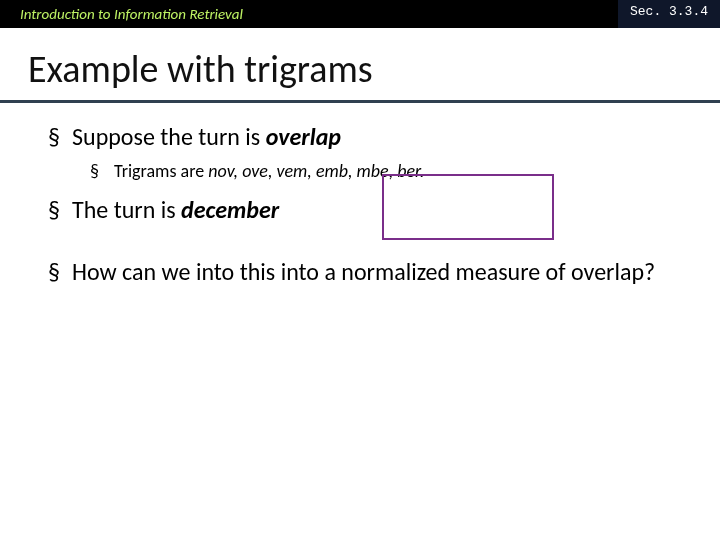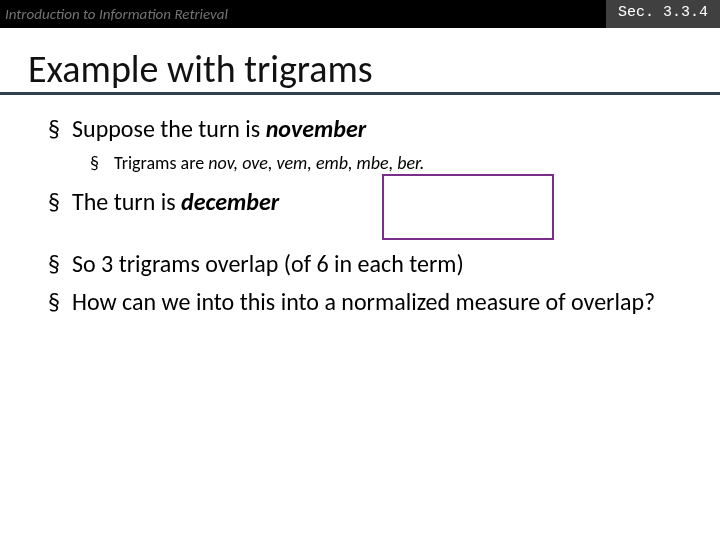--- a/index.html
+++ b/index.html
@@ -6,42 +6,42 @@
   html, body { width: 720px; height: 540px; background: #fff; font-family: Calibri, Arial, sans-serif; }
   .topbar {
     width: 100%;
     height: 28px;
     background: #000;
     display: flex;
     align-items: center;
     position: relative;
   }
   .topbar-title {
-    color: #737373;
+    color: #bef264;
     font-style: italic;
     font-size: 15px;
-    padding-left: 5px;
+    padding-left: 20px;
     font-family: Calibri, Arial, sans-serif;
   }
   .topbar-section {
     position: absolute;
     right: 0;
     top: 0;
     height: 28px;
-    background: #404040;
+    background: #0f172a;
     color: #fff;
-    font-size: 15px;
+    font-size: 13px;
     padding: 4px 12px 0 12px;
     font-family: "Courier New", monospace;
   }
   .slide-title {
     font-size: 38px;
     font-weight: 400;
     color: #111;
-    padding: 18px 0 0 28px;
+    padding: 18px 0 8px 28px;
     font-family: Calibri, Arial, sans-serif;
   }
   .divider {
     width: 100%;
     height: 3px;
     background: #304050;
   }
   .content {
     padding: 18px 30px 0 48px;
     font-size: 24px;
@@ -89,30 +89,29 @@
   <span class="topbar-title">Introduction to Information Retrieval</span>
   <span class="topbar-section">Sec. 3.3.4</span>
 </div>
 
 <div class="slide-title">Example with trigrams</div>
 <div class="divider"></div>
 
 <div class="content">
 
   <div class="l1">
-    <span>Suppose the turn is </span><span class="bi">november</span>
+    <span>Suppose the turn is </span><span class="bi">overlap</span>
   </div>
   <div class="l2">
     <span>Trigrams are </span><span class="i">nov, ove, vem, emb, mbe, ber.</span>
   </div>
 
   <div class="l1">
     <span>The turn is </span><span class="bi">december</span>
   </div>
 
   <div class="gap"></div>
 
-  <div class="l1">So 3 trigrams overlap (of 6 in each term)</div>
   <div class="l1">How can we into this into a normalized measure of overlap?</div>
 
 </div>
 
 <div id="box1" class="overlap-box"></div>
 
 </body></html>

